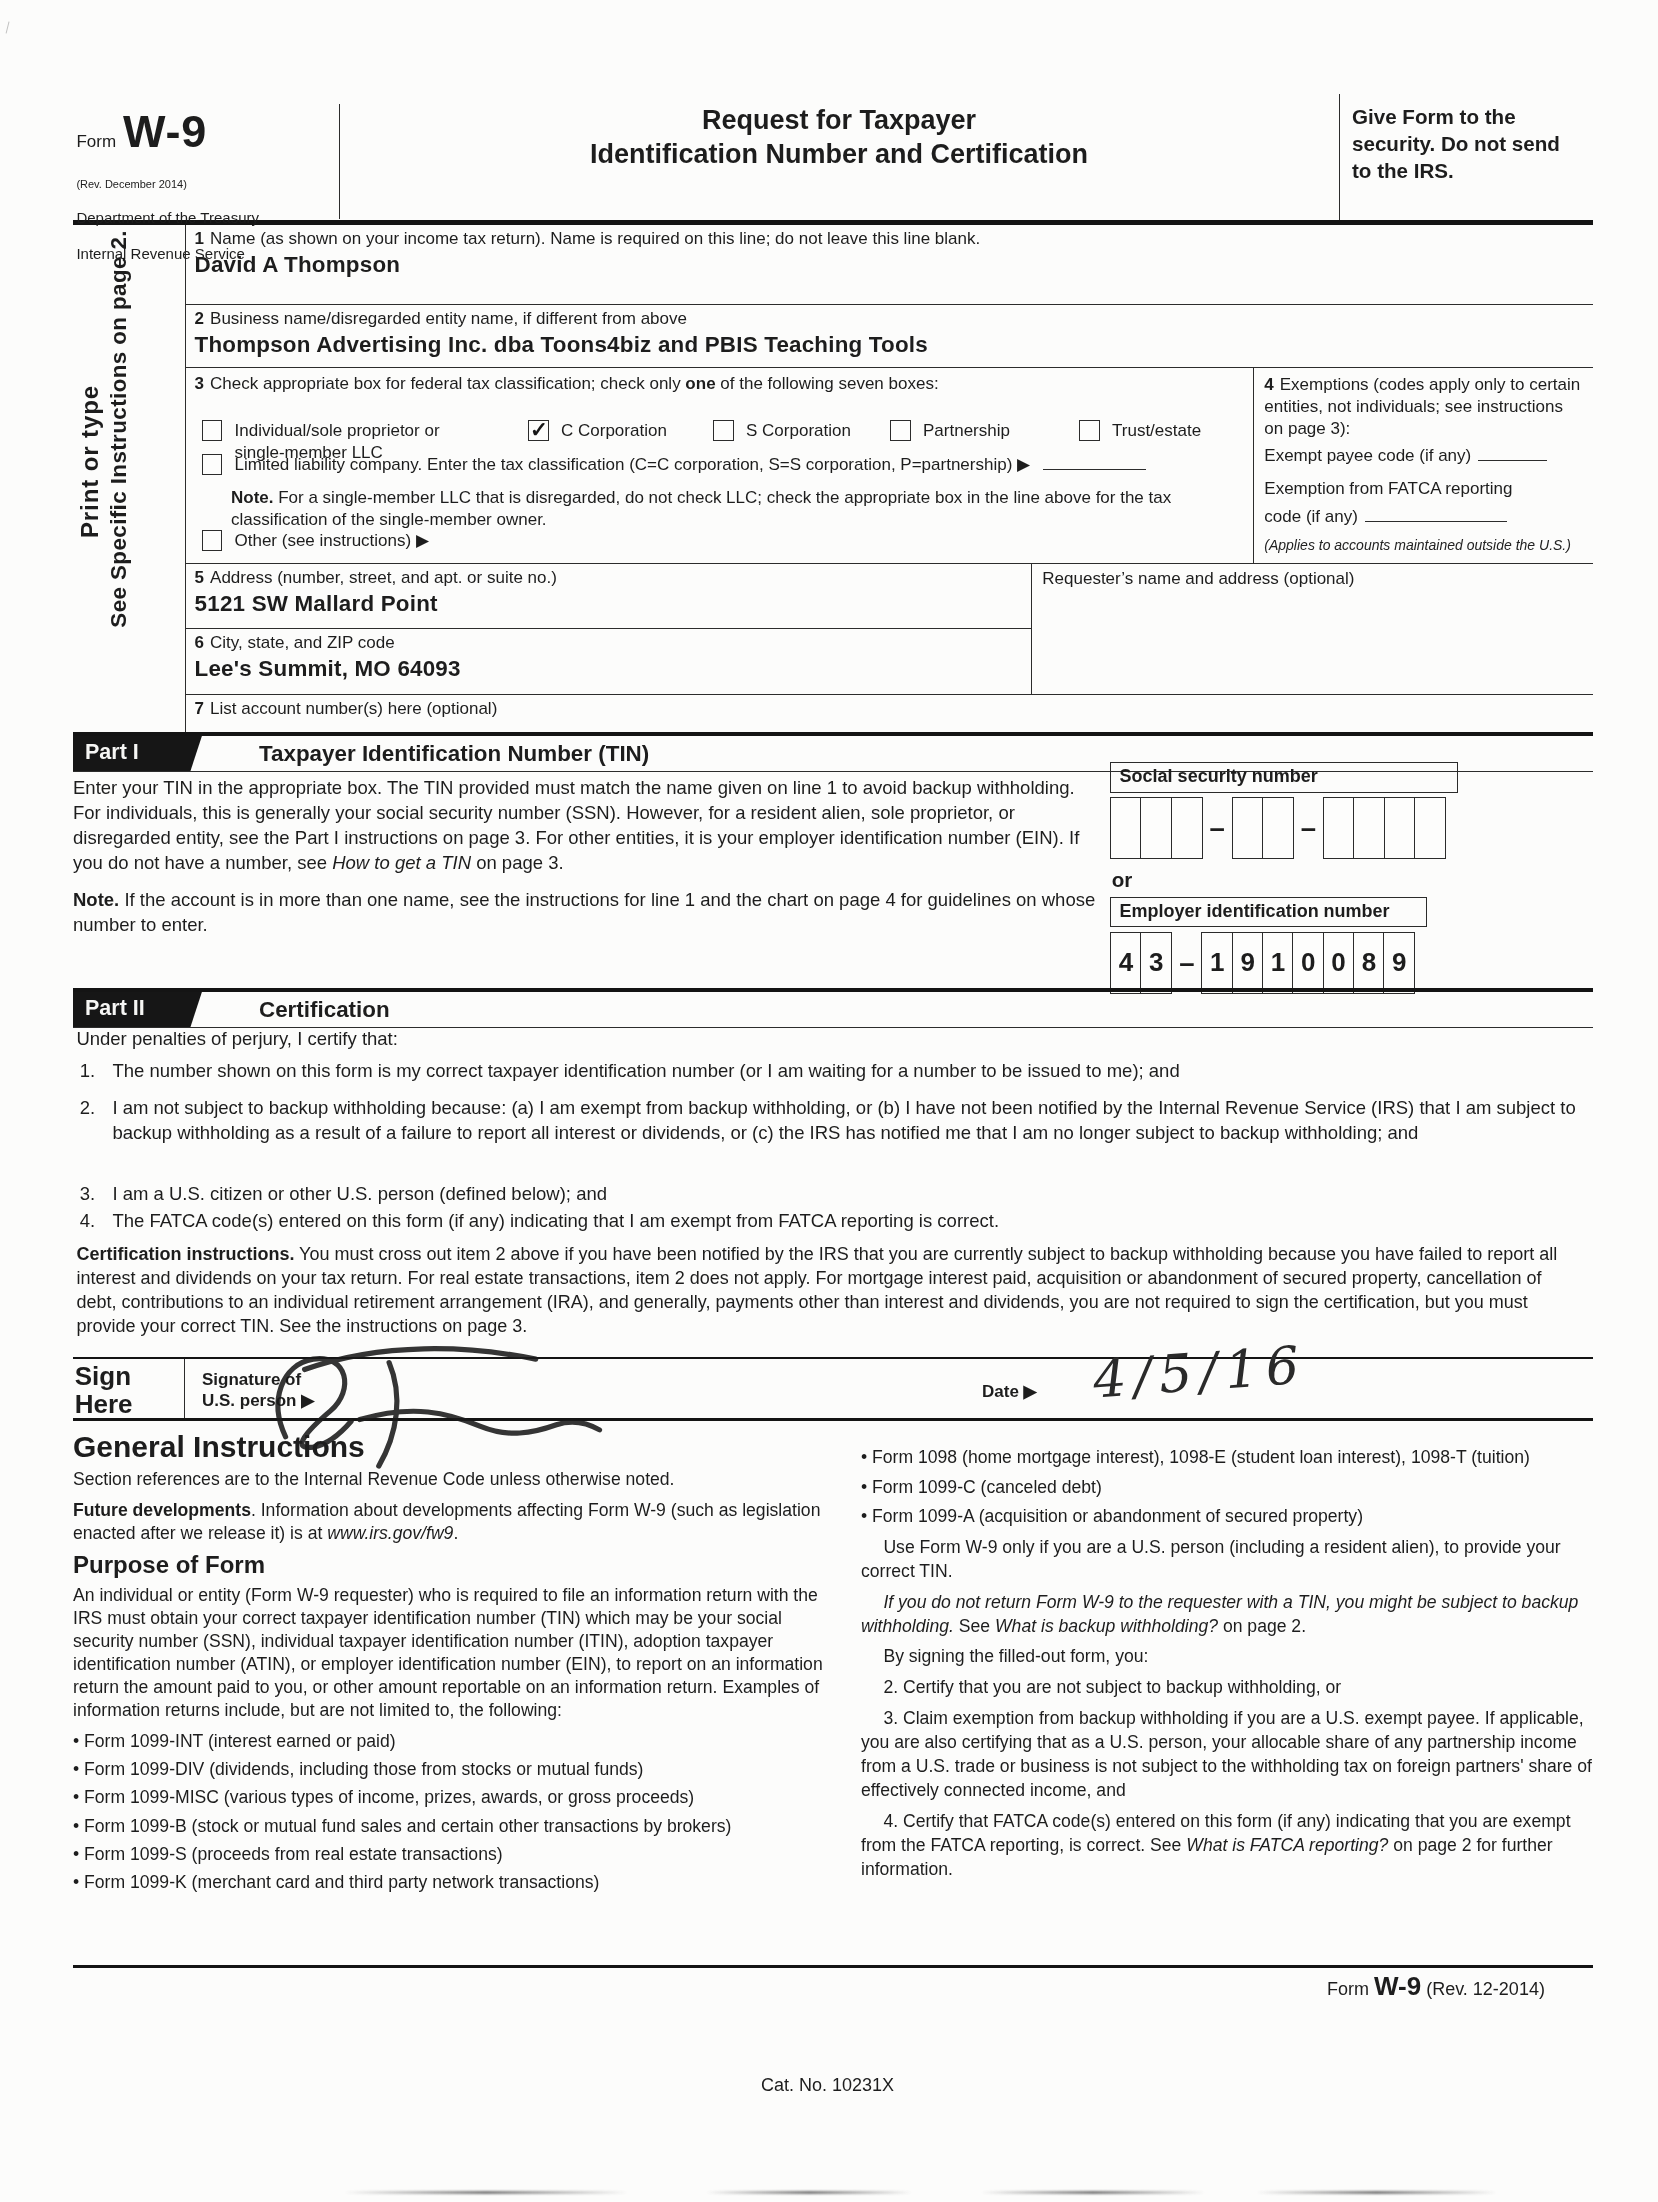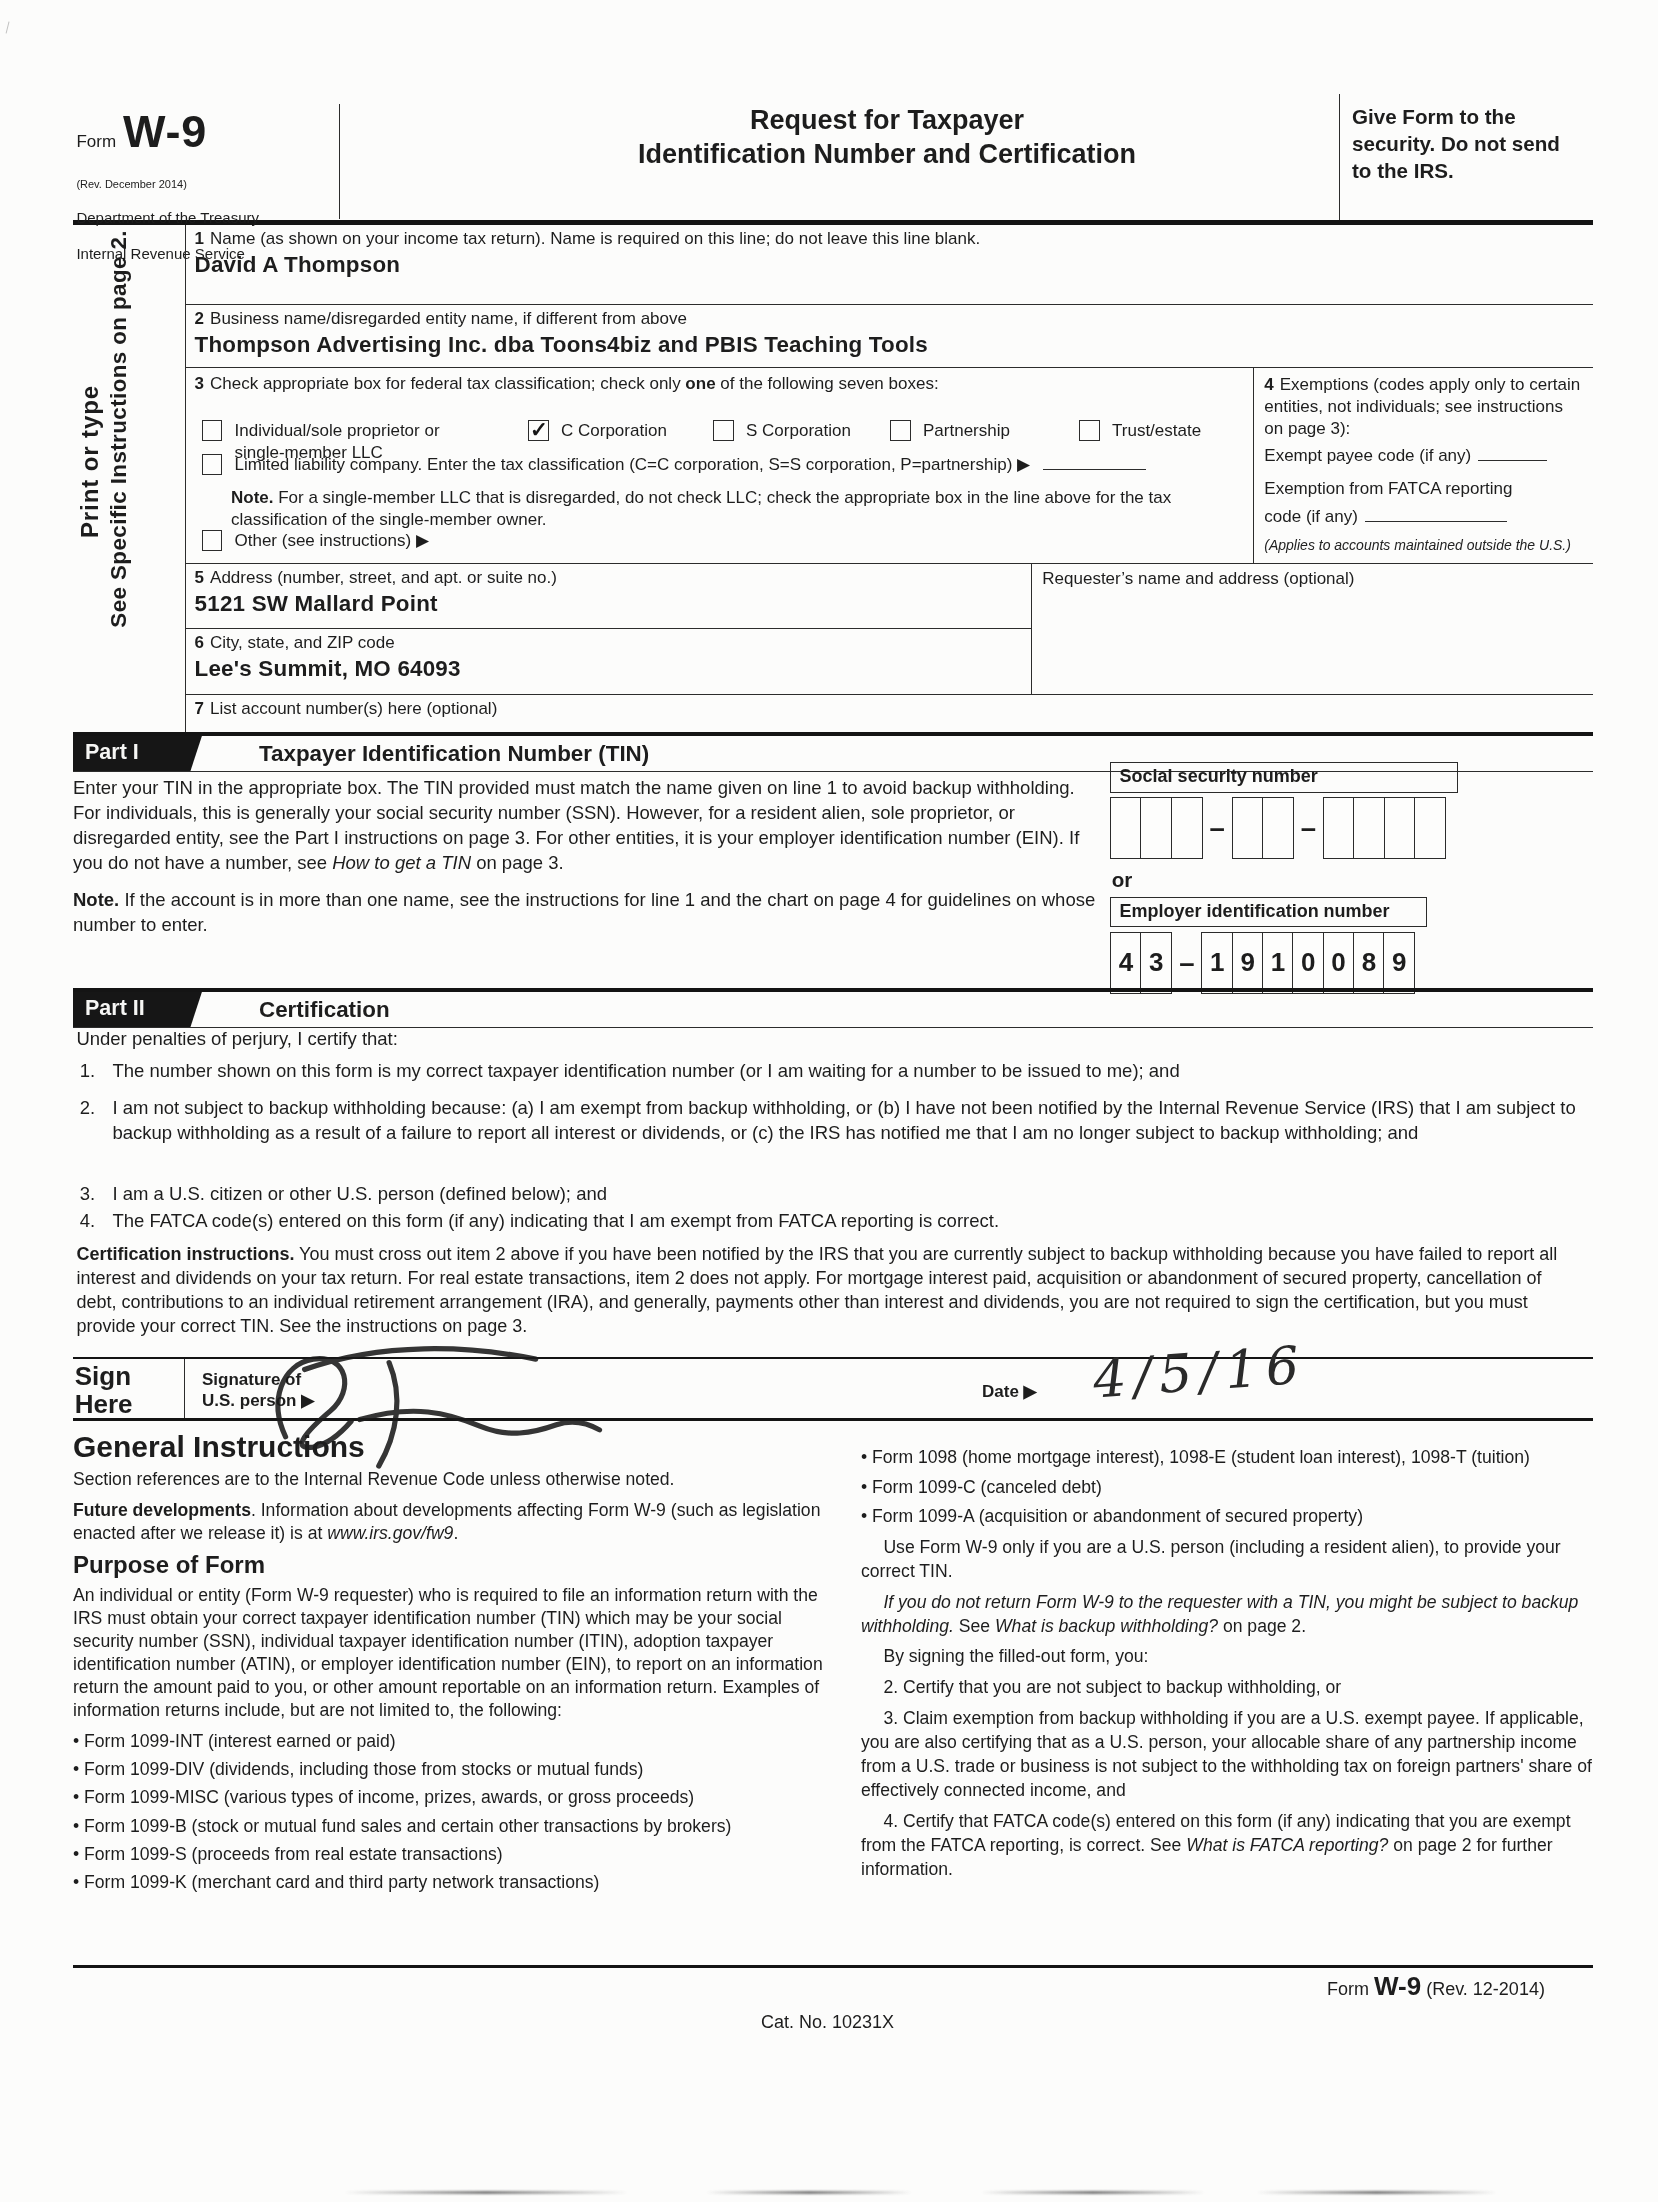--- a/index.html
+++ b/index.html
@@ -7,21 +7,21 @@
   .page { position: absolute; inset: 0; }
   .form { position: absolute; left: 73px; top: 82px; width: 1520px; height: 2048px; }
 
   
   .header { position: absolute; top: 0; left: 0; width: 100%; height: 143px; border-bottom: 5.2px solid #141414; }
   .h-left { position: absolute; left: 0; top: 22.4px; width: 267px; height: 115px; border-right: 1.7px solid #2c2c2c; padding: 1.7px 8.6px 0 3.4px; }
   .form-word { font-size: 17px; margin-right: 6.9px; }
   .w9 { font-size: 45px; font-weight: bold; letter-spacing: 0.9px; }
   .rev { font-size: 11px; margin-top: 20px; }
   .dept { font-size: 15px; margin-top: 19px; }
-  .h-center { position: absolute; left: 268px; top: 22.4px; width: 996px; text-align: center; font-weight: bold; font-size: 27px; line-height: 1.25; margin-left: 48px; }
+  .h-center { position: absolute; left: 268px; top: 22.4px; width: 996px; text-align: center; font-weight: bold; font-size: 27px; line-height: 1.25; }
   .h-right { position: absolute; left: 1266px; top: 12px; width: 254px; height: 126px; border-left: 1.7px solid #2c2c2c; padding: 10.3px 8.6px 0 12px; font-weight: bold; font-size: 20.6px; line-height: 1.3; }
 
   
   .vtext { position: absolute; writing-mode: vertical-rl; transform: rotate(180deg); white-space: nowrap; font-weight: bold; }
   .vt1 { left: 3.4px; top: 303px; font-size: 24px; letter-spacing: 0.9px; }
   .vt2 { left: 33px; top: 148px; font-size: 22.4px; letter-spacing: 0.4px; }
 
   
   .fields { position: absolute; left: 112px; top: 143px; width: 1408px; height: 508px; border-left: 1.7px solid #2c2c2c; }
   .frow { position: relative; border-bottom: 1.7px solid #2c2c2c; padding: 4.3px 8.6px 0 8.6px; }
@@ -95,21 +95,21 @@
   .h1 { font-size: 30px; font-weight: bold; margin-bottom: 10.3px; }
   .h2 { font-size: 24px; font-weight: bold; margin: 3.4px 0 8.6px 0; }
   .p { margin-bottom: 7.7px; }
   .bl { margin: 5.2px 0; }
   .bl::before { content: "• "; }
   .ind { text-indent: 22.4px; margin: 6.9px 0; }
   .rit { text-indent: 22.4px; margin: 6.9px 0; }
 
   
   .footrule { position: absolute; top: 1883px; left: 0; width: 100%; height: 3.4px; background: #141414; }
-  .cat { position: absolute; top: 1930px; left: 688px; font-size: 18px; }
+  .cat { position: absolute; top: 1993px; left: 688px; font-size: 18px; }
   .fw { position: absolute; top: 1889px; left: 1254px; font-size: 18px; }
   .fwnum { font-size: 26px; font-weight: bold; }
 
   
   .smudge { position: absolute; top: 2191px; height: 3.4px; background: linear-gradient(90deg, transparent, #4a4a4a, transparent); opacity: .75; filter: blur(0.9px); border-radius: 1.7px; }
   .ticktl { position: absolute; left: 6.9px; top: 22.4px; width: 5.2px; height: 12px; border-left: 1.7px solid #9a9a9a; transform: rotate(14deg); opacity: .6; }
   i, .it { font-style: italic; }
   b { font-weight: bold; }
 </style>
 </head>

